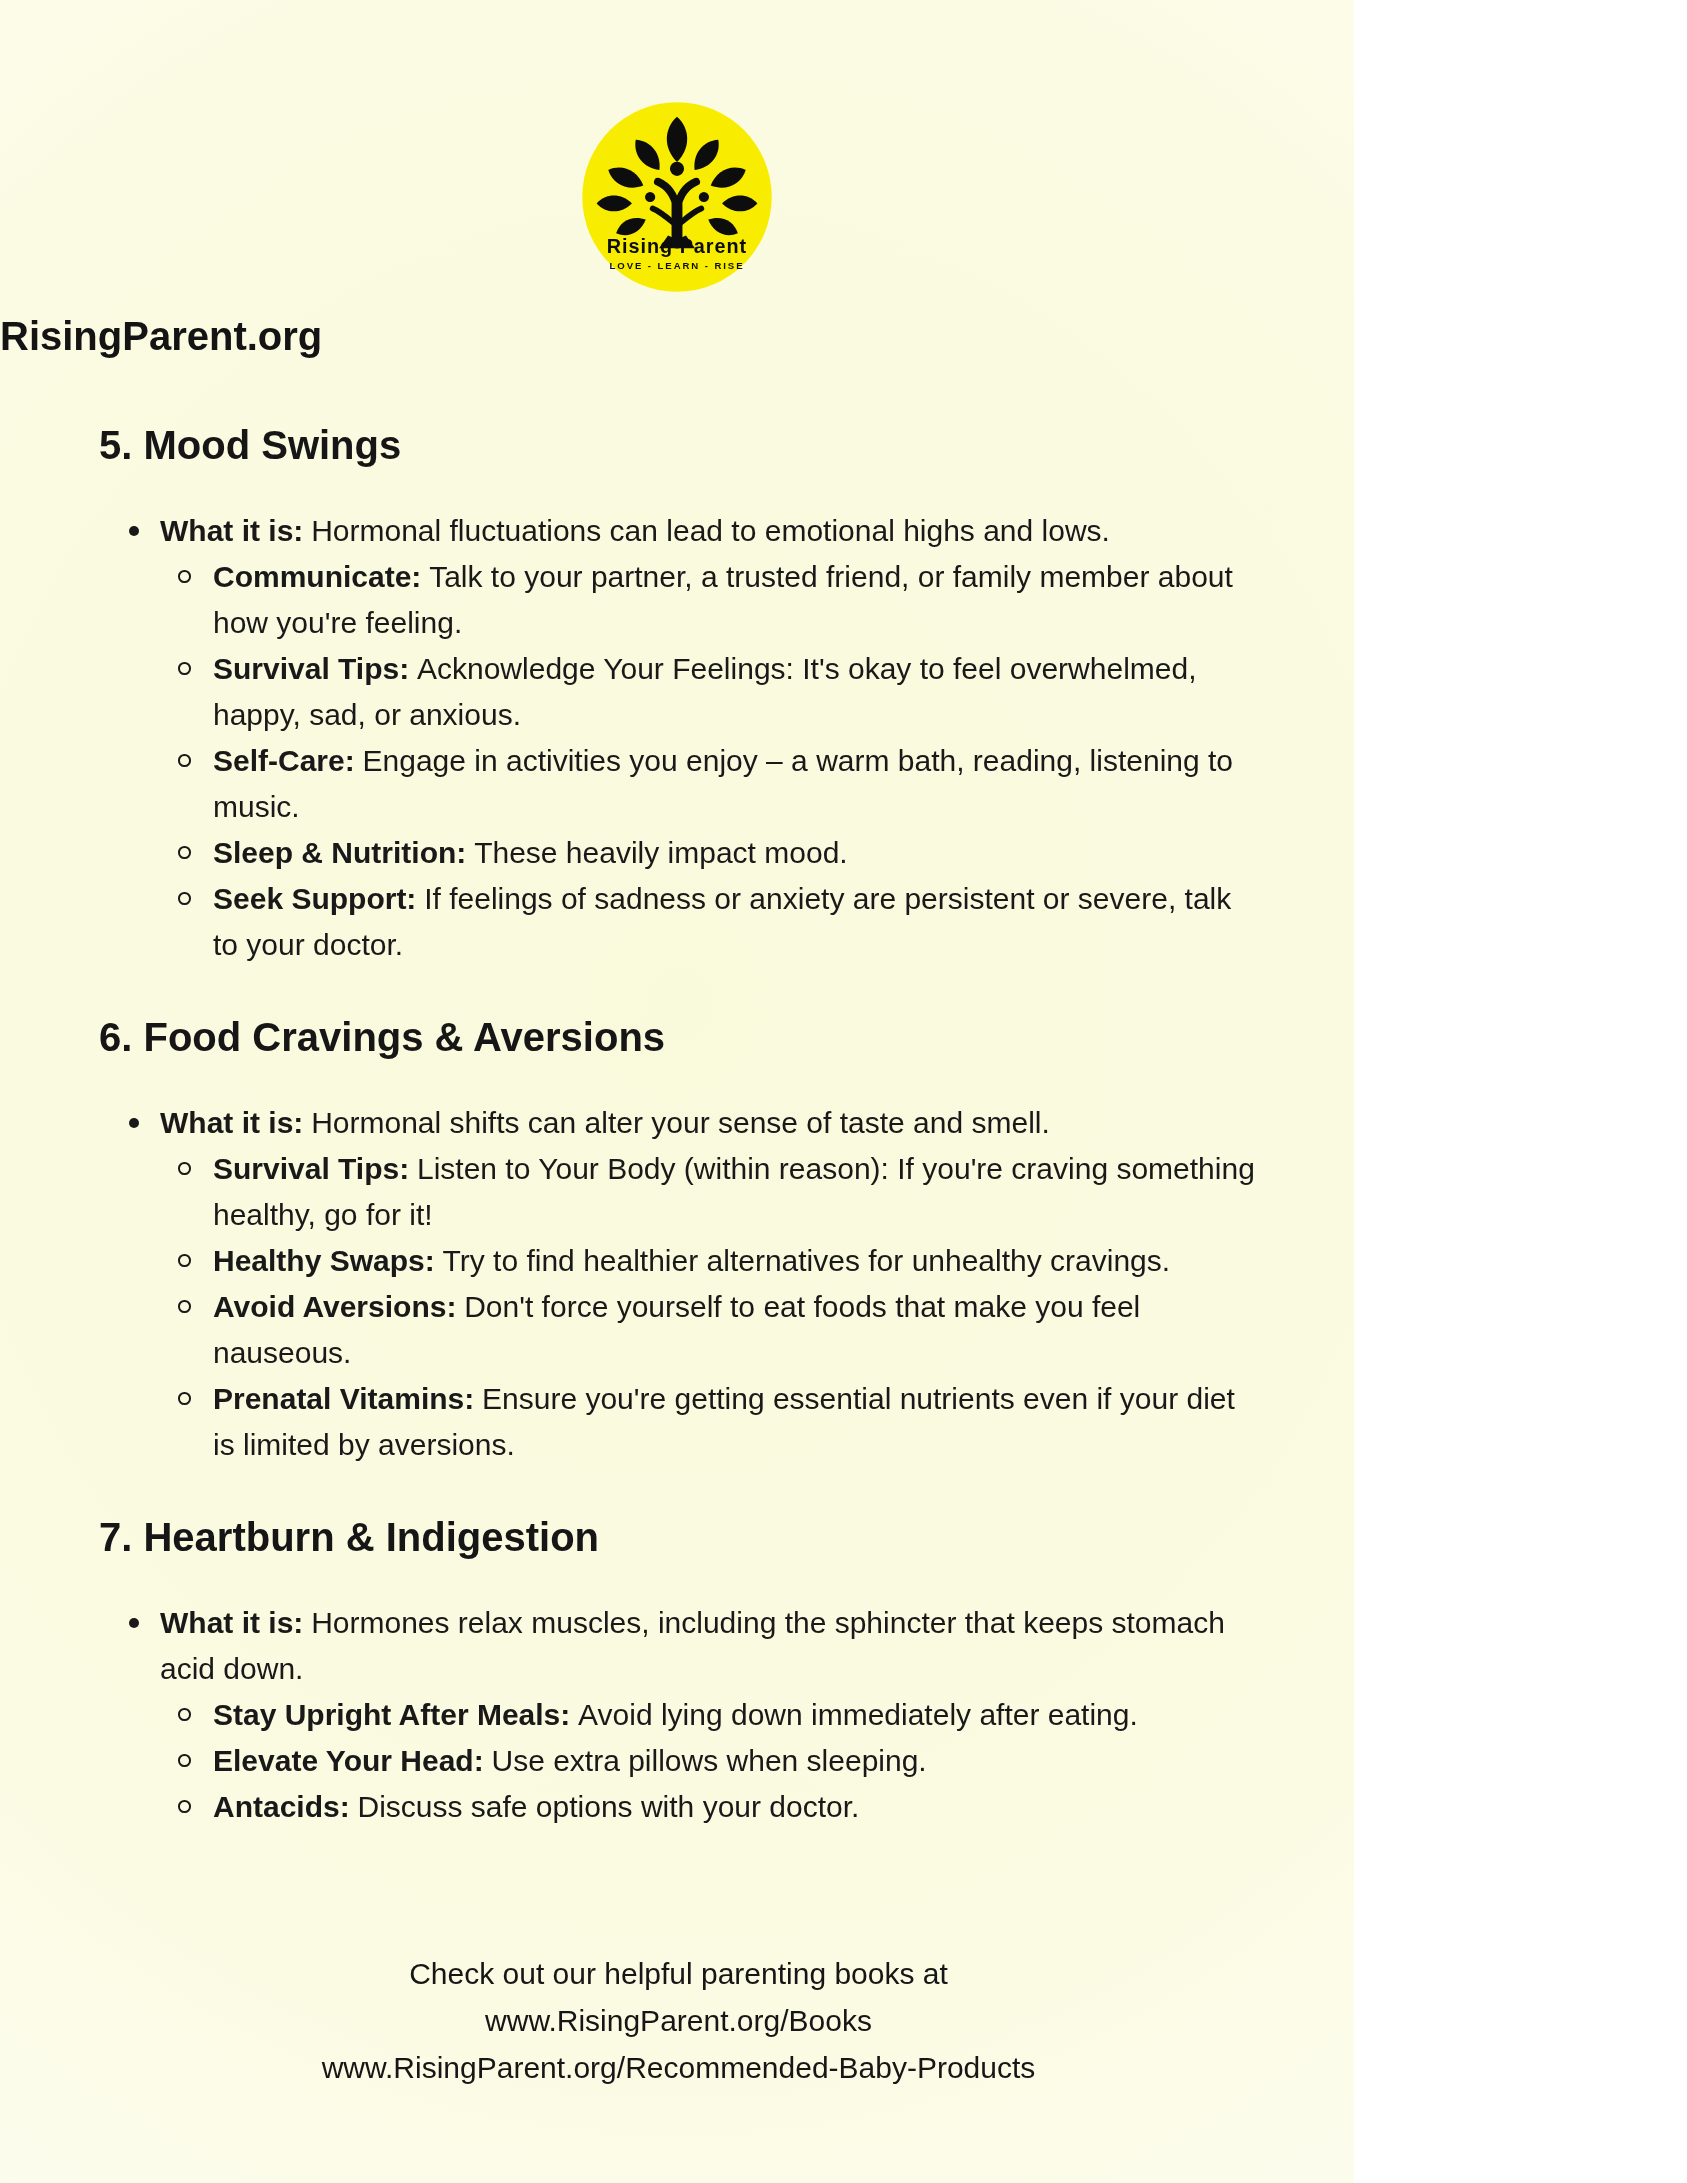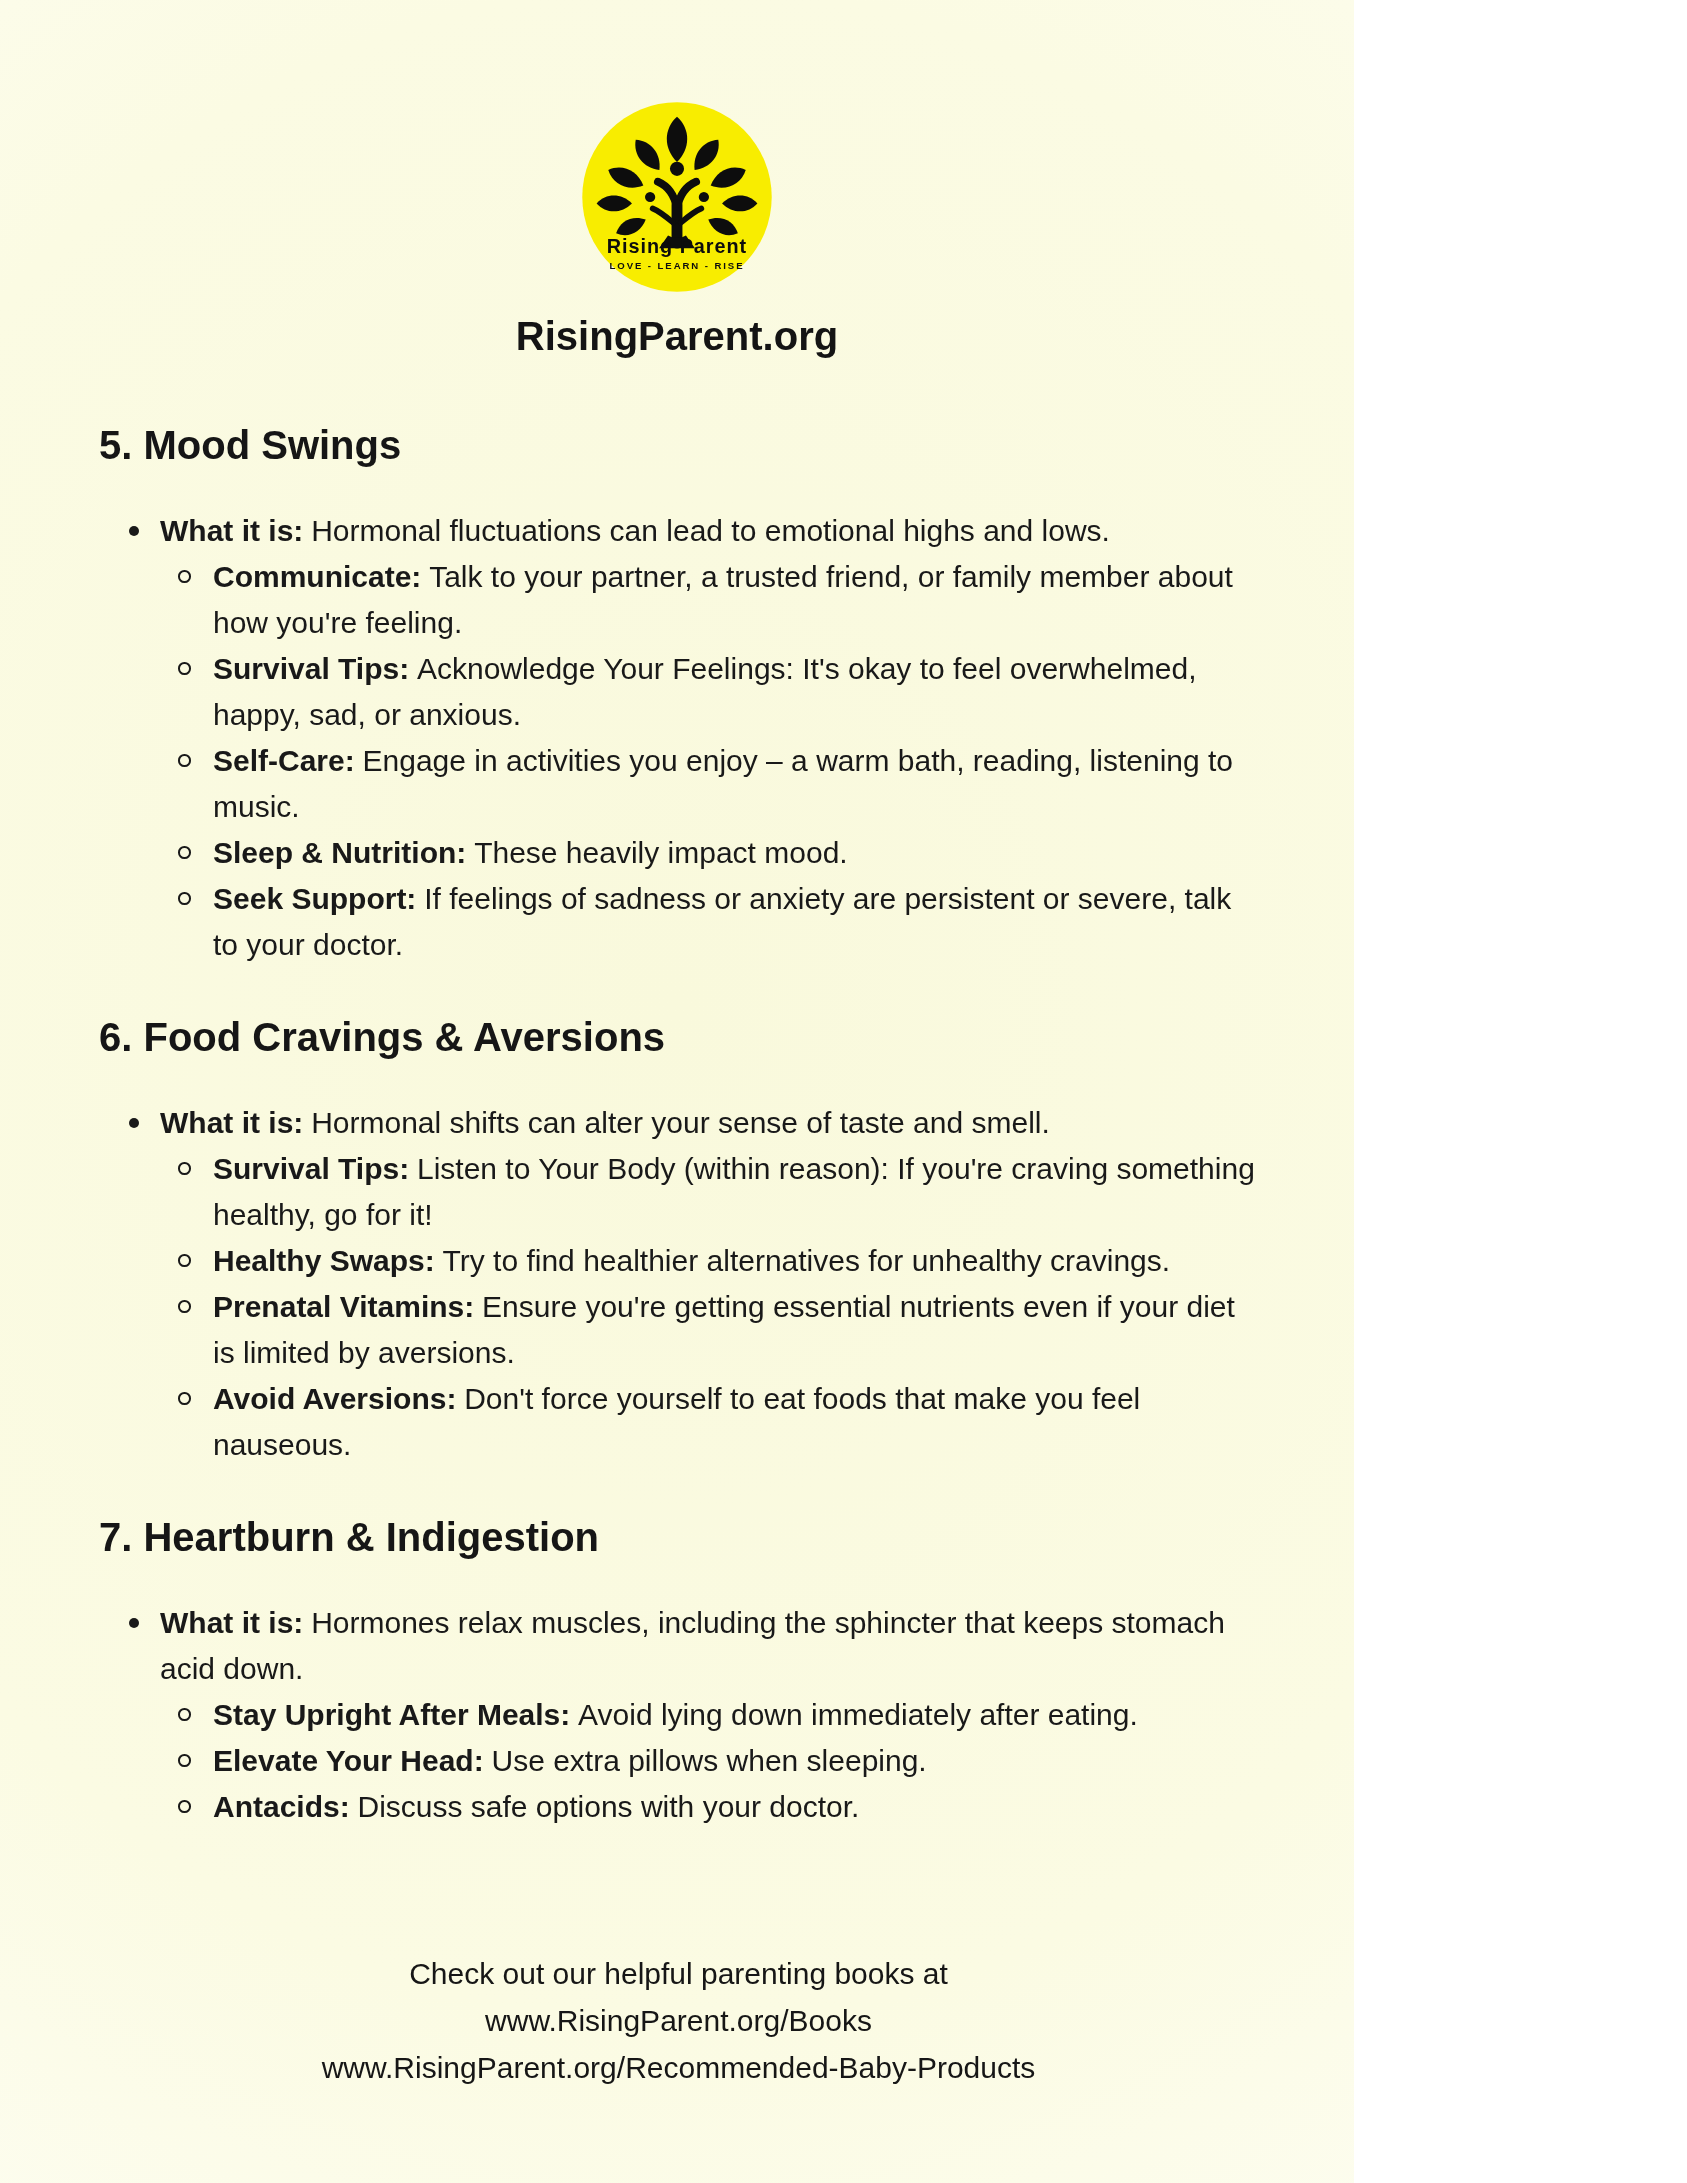--- a/index.html
+++ b/index.html
@@ -9,21 +9,21 @@
     overflow:hidden;
     background:radial-gradient(ellipse 125% 85% at 50% 46%, #f9f9dc 0%, #fbfbe3 55%, #fdfdf0 80%, #fffffb 100%);
     font-family:"Liberation Sans","DejaVu Sans",sans-serif;
     color:#191919;
   }
   .logo-wrap{width:192px;margin:101px auto 0;}
   .logo-svg{display:block;width:192px;height:192px;}
   .site-title{
     margin:21px 0 0;
     font-size:40px;line-height:44px;font-weight:700;
-    text-align:center;color:#141414;
+    text-align:left;color:#141414;
   }
   .content{padding:0 96px 0 99px;}
   .section.first{margin-top:66px;}
   .section h2{
     margin:48px 0 0;
     font-size:40px;line-height:42px;font-weight:700;color:#161616;
   }
   .section ul{
     list-style:none;margin:42px 0 0;padding:0;
     font-size:30px;line-height:46px;
@@ -97,22 +97,22 @@
         <li class="l2"><span class="item-label">Seek Support:</span><span>If feelings of sadness or anxiety are persistent or severe, talk to your doctor.</span></li>
       </ul>
     </div>
 
     <div class="section">
       <h2>6. Food Cravings &amp; Aversions</h2>
       <ul>
         <li class="l1"><span class="item-label">What it is:</span><span>Hormonal shifts can alter your sense of taste and smell.</span></li>
         <li class="l2"><span class="item-label">Survival Tips:</span><span>Listen to Your Body (within reason): If you're craving something healthy, go for it!</span></li>
         <li class="l2"><span class="item-label">Healthy Swaps:</span><span>Try to find healthier alternatives for unhealthy cravings.</span></li>
+        <li class="l2"><span class="item-label">Avoid Aversions:</span><span>Don't force yourself to eat foods that make you feel nauseous.</span></li>
         <li class="l2"><span class="item-label">Prenatal Vitamins:</span><span>Ensure you're getting essential nutrients even if your diet is limited by aversions.</span></li>
-        <li class="l2"><span class="item-label">Avoid Aversions:</span><span>Don't force yourself to eat foods that make you feel nauseous.</span></li>
       </ul>
     </div>
 
     <div class="section">
       <h2>7. Heartburn &amp; Indigestion</h2>
       <ul>
         <li class="l1"><span class="item-label">What it is:</span><span>Hormones relax muscles, including the sphincter that keeps stomach acid down.</span></li>
         <li class="l2"><span class="item-label">Stay Upright After Meals:</span><span>Avoid lying down immediately after eating.</span></li>
         <li class="l2"><span class="item-label">Elevate Your Head:</span><span>Use extra pillows when sleeping.</span></li>
         <li class="l2"><span class="item-label">Antacids:</span><span>Discuss safe options with your doctor.</span></li>

